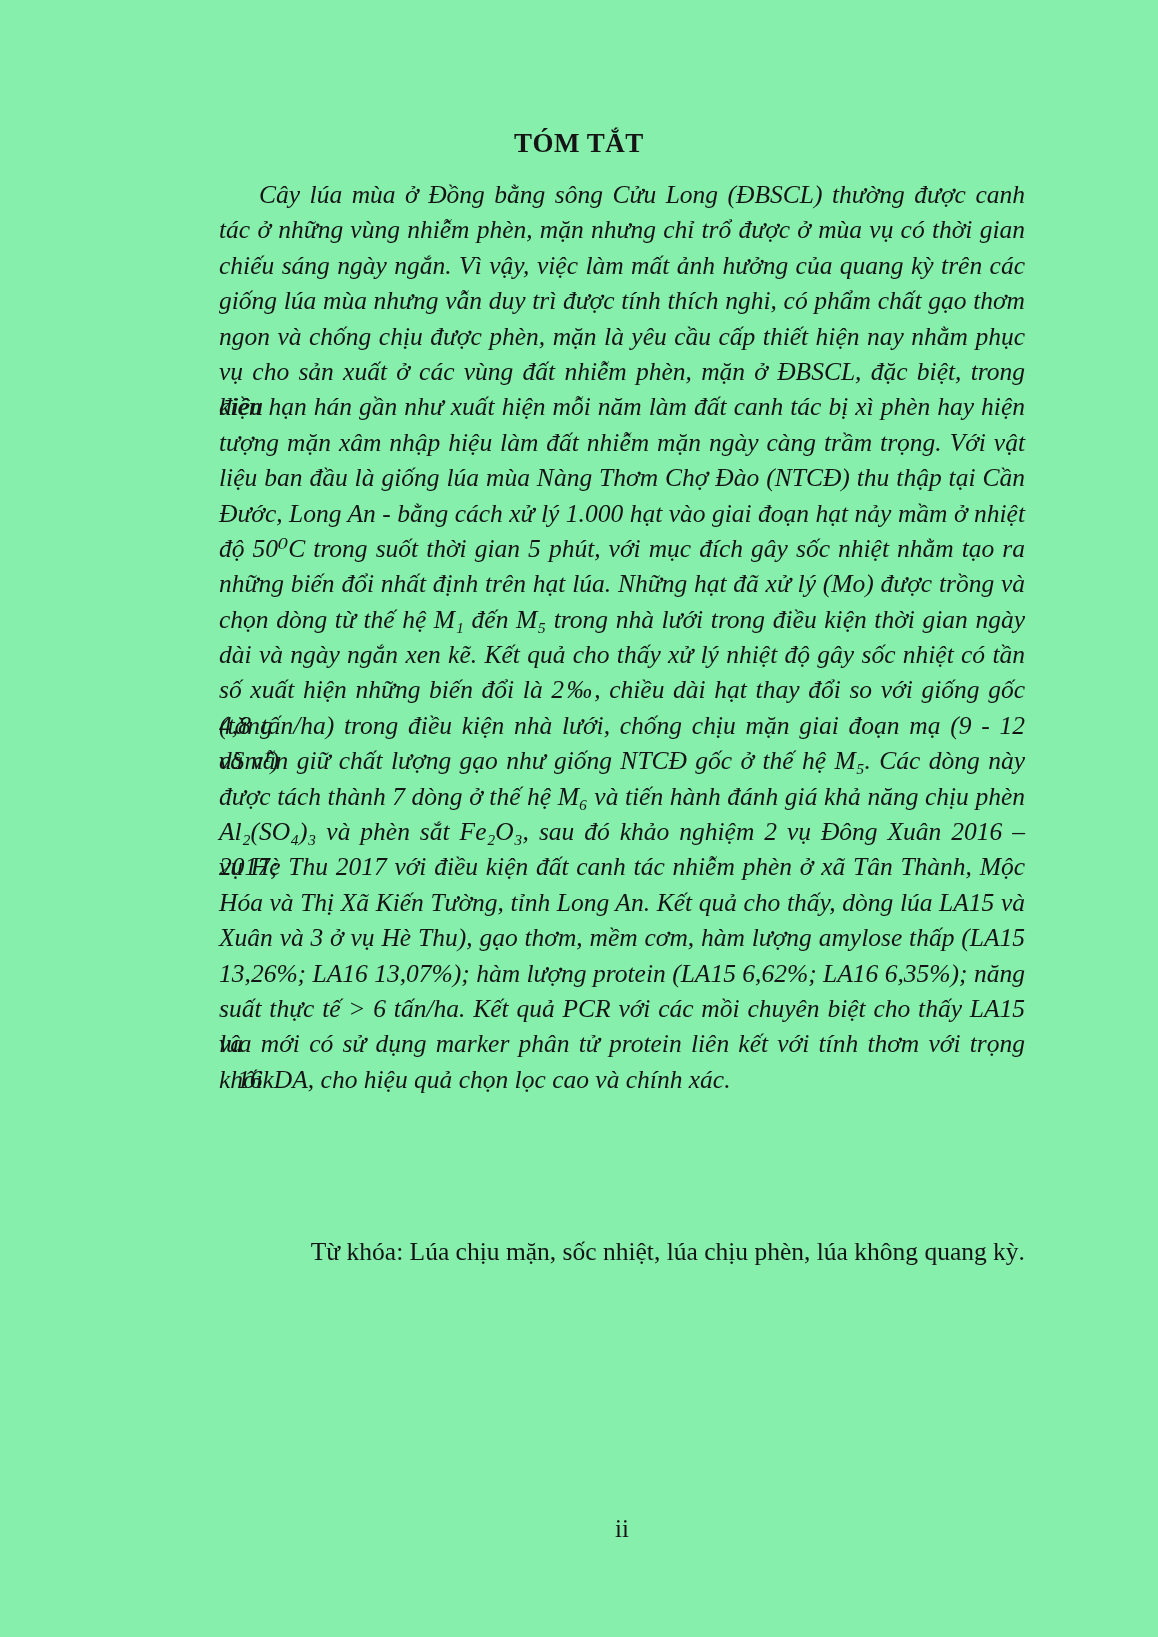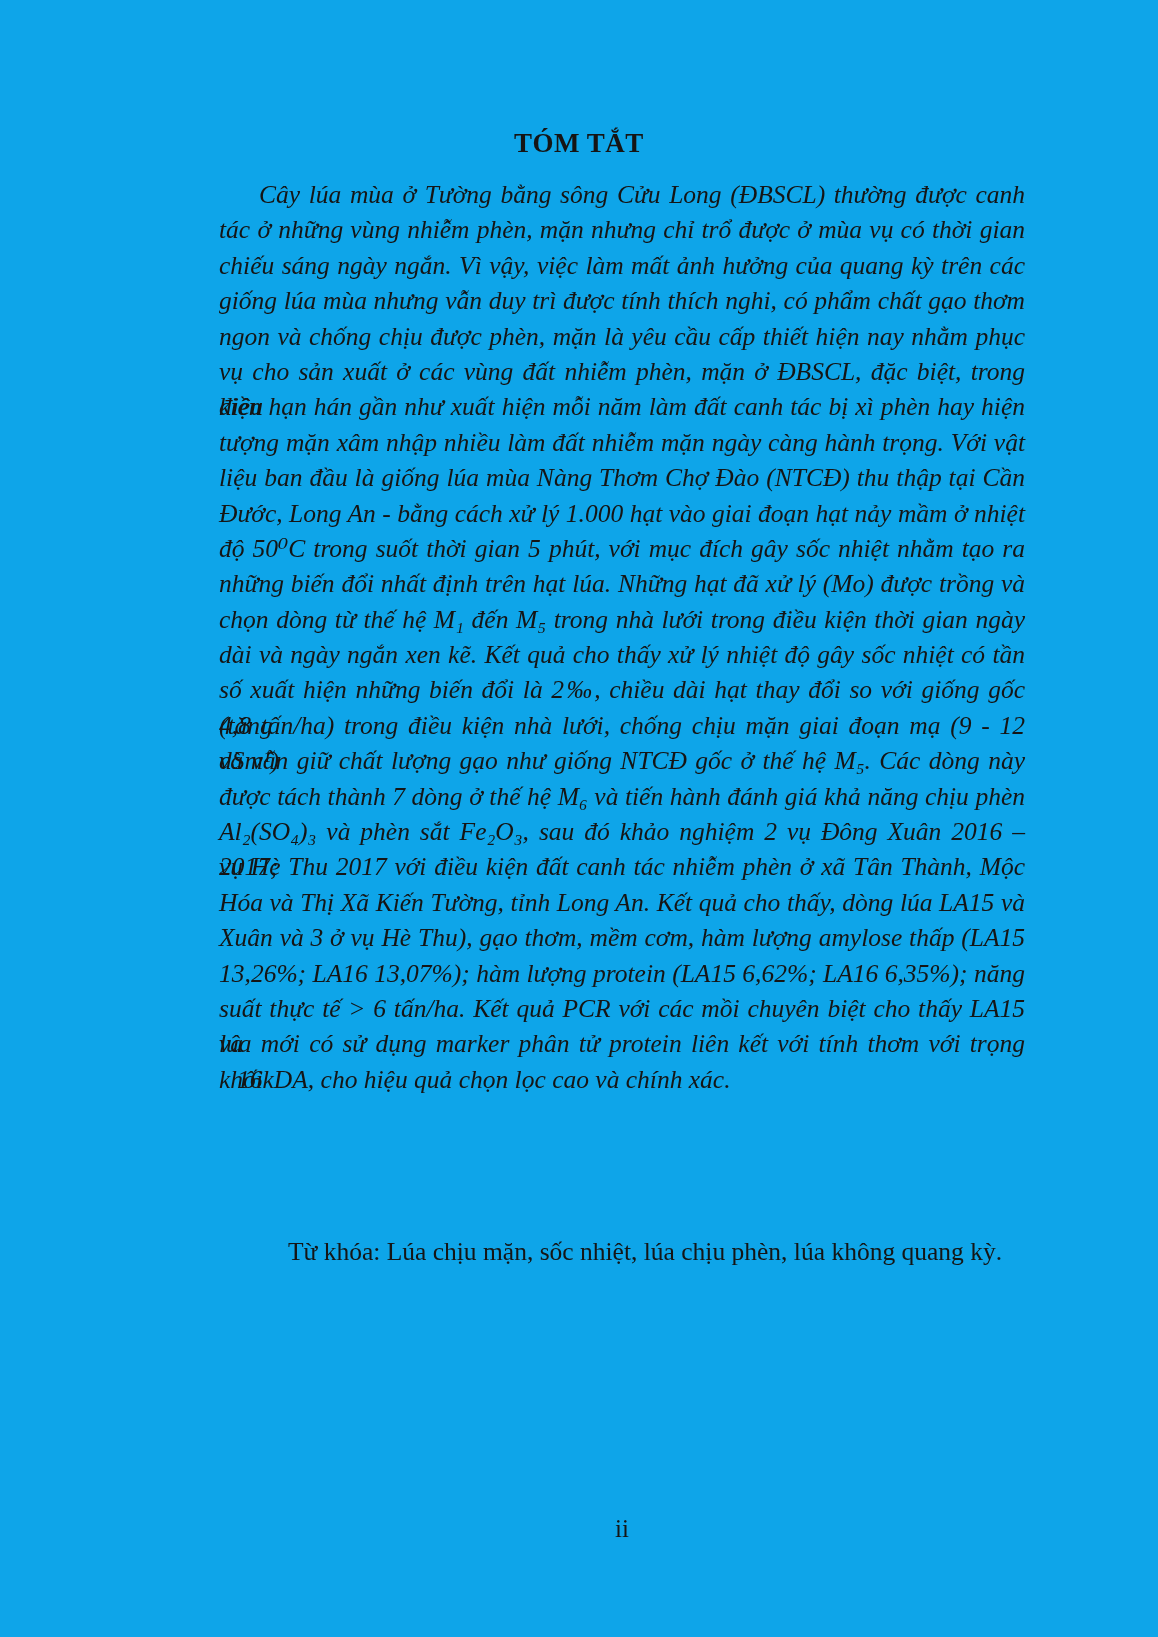--- a/index.html
+++ b/index.html
@@ -4,21 +4,21 @@
 <style>
   html, body {
     margin: 0;
     padding: 0;
     background: #ffffff;
   }
   .page {
     position: relative;
     width: 1158px;
     height: 1637px;
-    background: #0ea5e9;
+    background: #86efac;
     font-family: "Liberation Serif", "DejaVu Serif", serif;
     color: #151515;
     overflow: hidden;
   }
   .title {
     position: absolute;
     top: 128px;
     left: 0;
     width: 1158px;
     text-align: center;
@@ -53,47 +53,47 @@
   }
   .keywords {
     position: absolute;
     top: 1234px;
     left: 219px;
     width: 806px;
     font-size: 25.5px;
     font-style: normal;
     line-height: 35px;
     text-indent: 46px;
-    text-align: center;
+    text-align: right;
   }
   .page-number {
     position: absolute;
     top: 1515px;
     left: 219px;
     width: 806px;
     text-align: center;
     font-size: 25px;
     font-style: normal;
   }
 </style>
 </head>
 <body>
 
 <div class="page">
   <div class="title">TÓM TẮT</div>
 
   <div class="abstract">
-      <div class="line first">Cây lúa mùa ở Tường bằng sông Cửu Long (ĐBSCL) thường được canh</div>
+      <div class="line first">Cây lúa mùa ở Đồng bằng sông Cửu Long (ĐBSCL) thường được canh</div>
       <div class="line">tác ở những vùng nhiễm phèn, mặn nhưng chỉ trổ được ở mùa vụ có thời gian</div>
       <div class="line">chiếu sáng ngày ngắn. Vì vậy, việc làm mất ảnh hưởng của quang kỳ trên các</div>
       <div class="line">giống lúa mùa nhưng vẫn duy trì được tính thích nghi, có phẩm chất gạo thơm</div>
       <div class="line">ngon và chống chịu được phèn, mặn là yêu cầu cấp thiết hiện nay nhằm phục</div>
       <div class="line">vụ cho sản xuất ở các vùng đất nhiễm phèn, mặn ở ĐBSCL, đặc biệt, trong điều</div>
       <div class="line">kiện hạn hán gần như xuất hiện mỗi năm làm đất canh tác bị xì phèn hay hiện</div>
-      <div class="line">tượng mặn xâm nhập nhiều làm đất nhiễm mặn ngày càng hành trọng. Với vật</div>
+      <div class="line">tượng mặn xâm nhập hiệu làm đất nhiễm mặn ngày càng trầm trọng. Với vật</div>
       <div class="line">liệu ban đầu là giống lúa mùa Nàng Thơm Chợ Đào (NTCĐ) thu thập tại Cần</div>
       <div class="line">Đước, Long An - bằng cách xử lý 1.000 hạt vào giai đoạn hạt nảy mầm ở nhiệt</div>
       <div class="line">độ 50⁰C trong suốt thời gian 5 phút, với mục đích gây sốc nhiệt nhằm tạo ra</div>
       <div class="line">những biến đổi nhất định trên hạt lúa. Những hạt đã xử lý (Mo) được trồng và</div>
       <div class="line">chọn dòng từ thế hệ M₁ đến M₅ trong nhà lưới trong điều kiện thời gian ngày</div>
       <div class="line">dài và ngày ngắn xen kẽ. Kết quả cho thấy xử lý nhiệt độ gây sốc nhiệt có tần</div>
       <div class="line">số xuất hiện những biến đổi là 2‰, chiều dài hạt thay đổi so với giống gốc (tăng</div>
       <div class="line">4,8 tấn/ha) trong điều kiện nhà lưới, chống chịu mặn giai đoạn mạ (9 - 12 dSm¹)</div>
       <div class="line">và vẫn giữ chất lượng gạo như giống NTCĐ gốc ở thế hệ M₅. Các dòng này</div>
       <div class="line">được tách thành 7 dòng ở thế hệ M₆ và tiến hành đánh giá khả năng chịu phèn</div>

